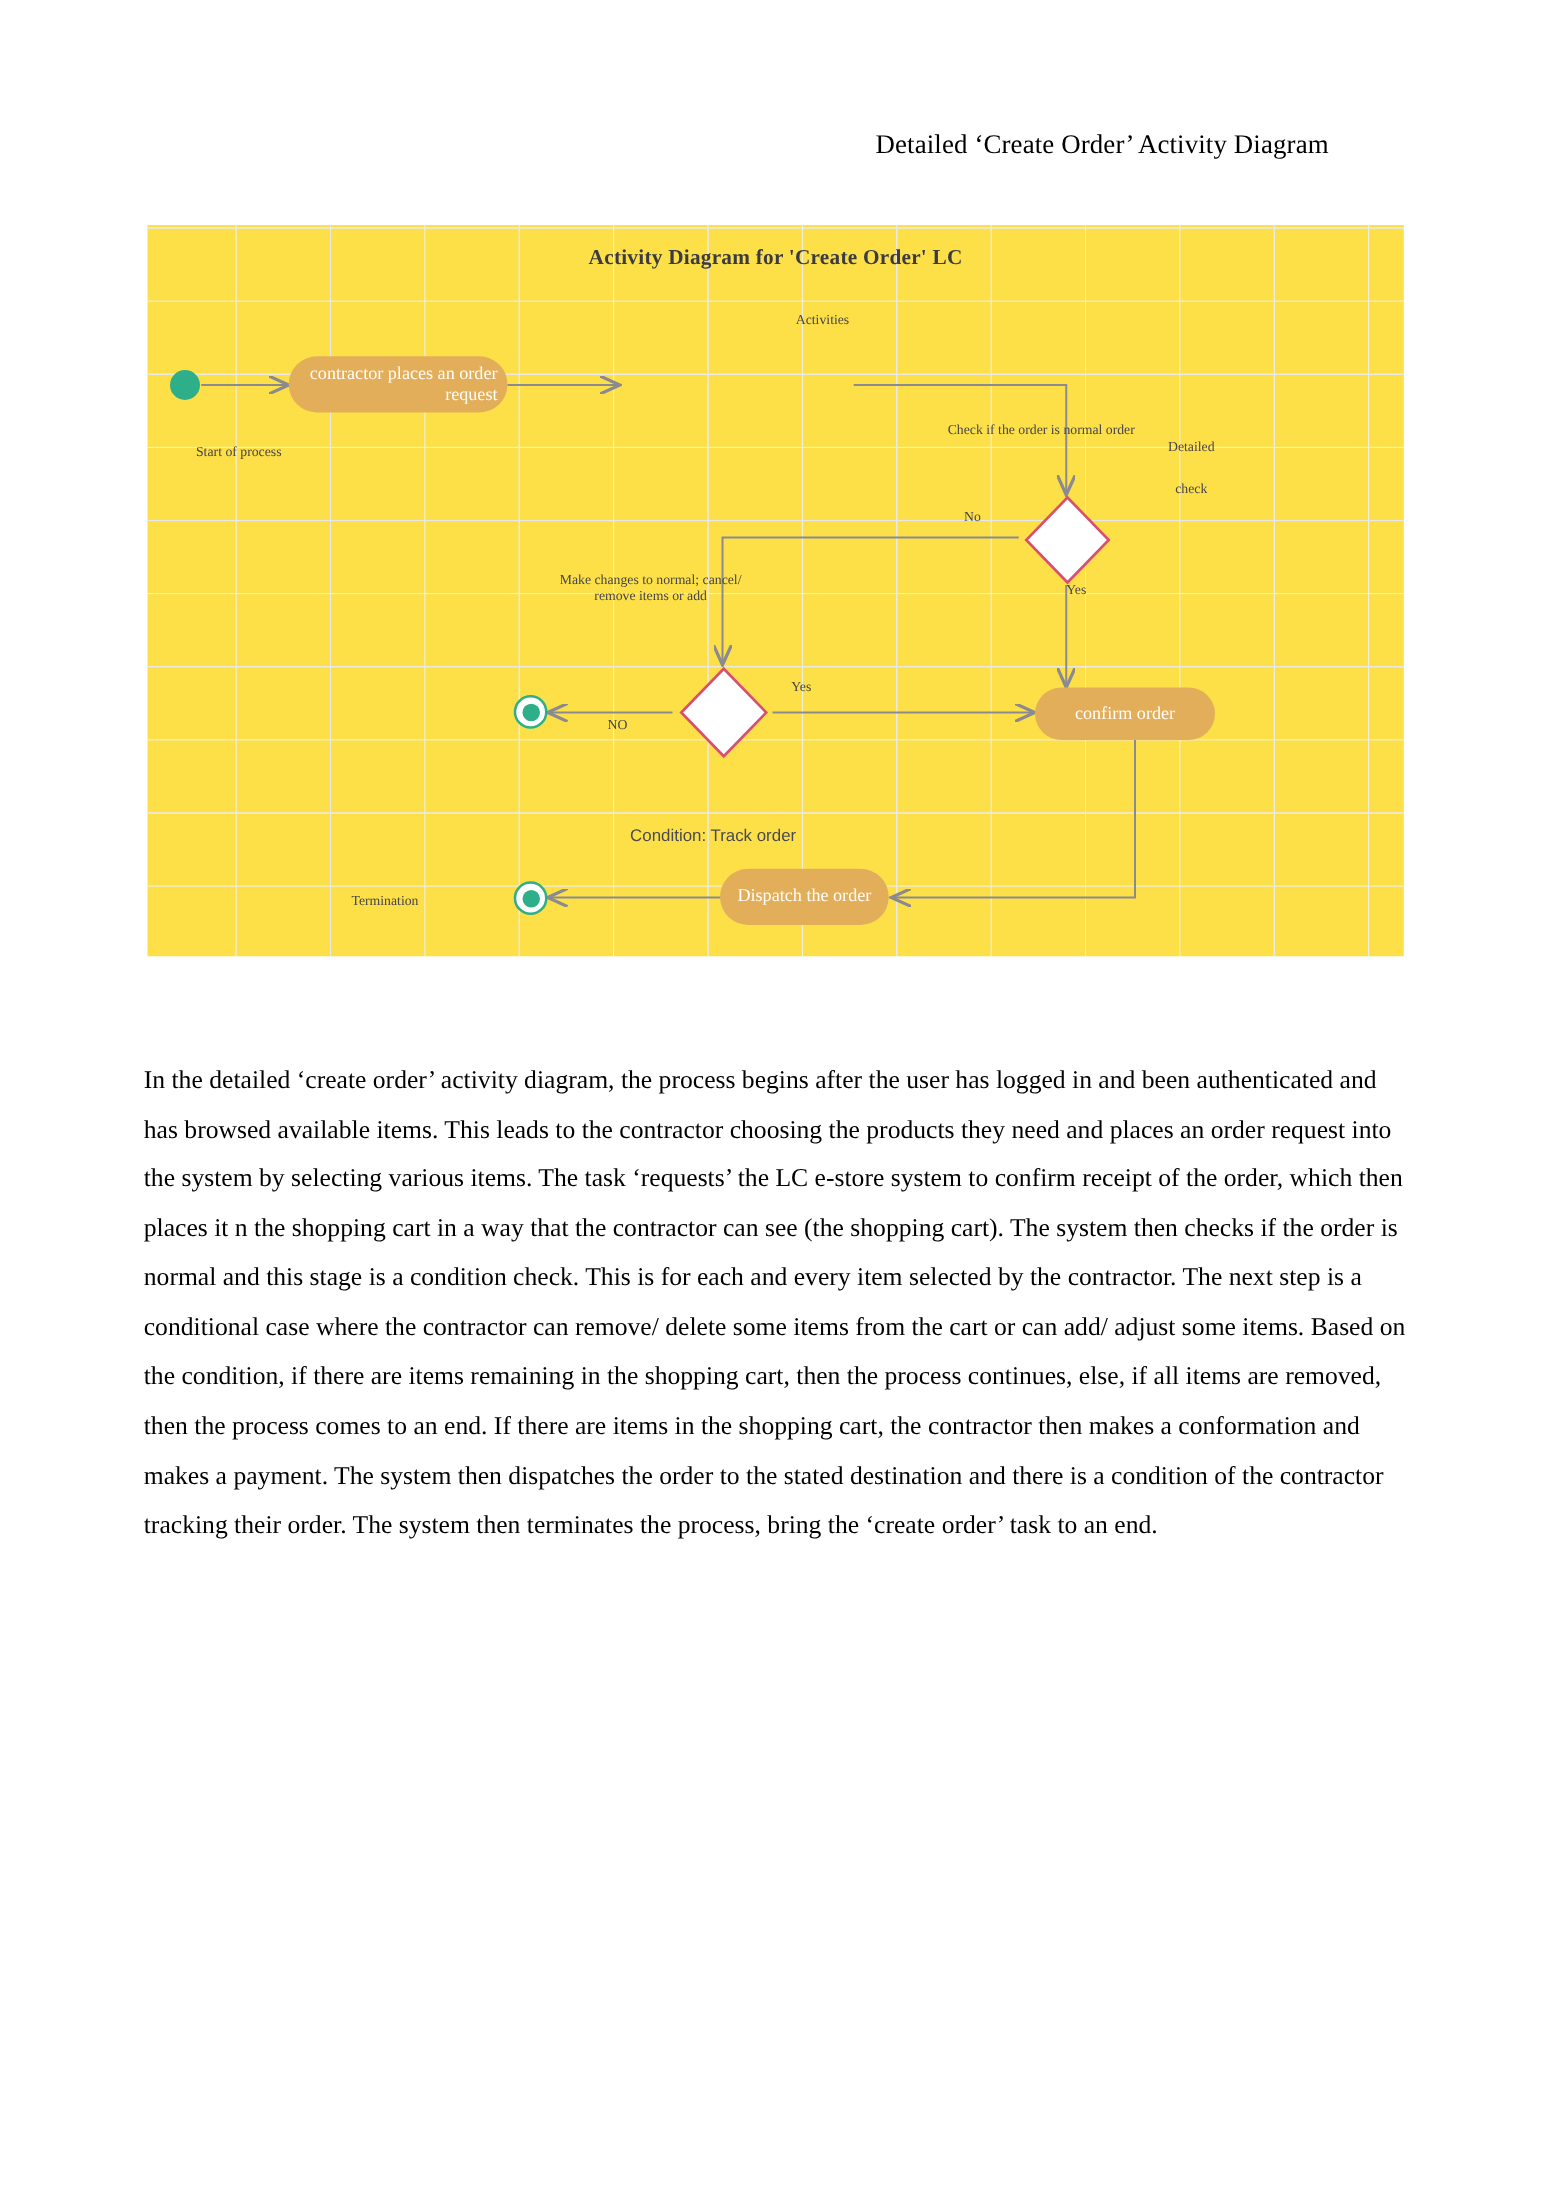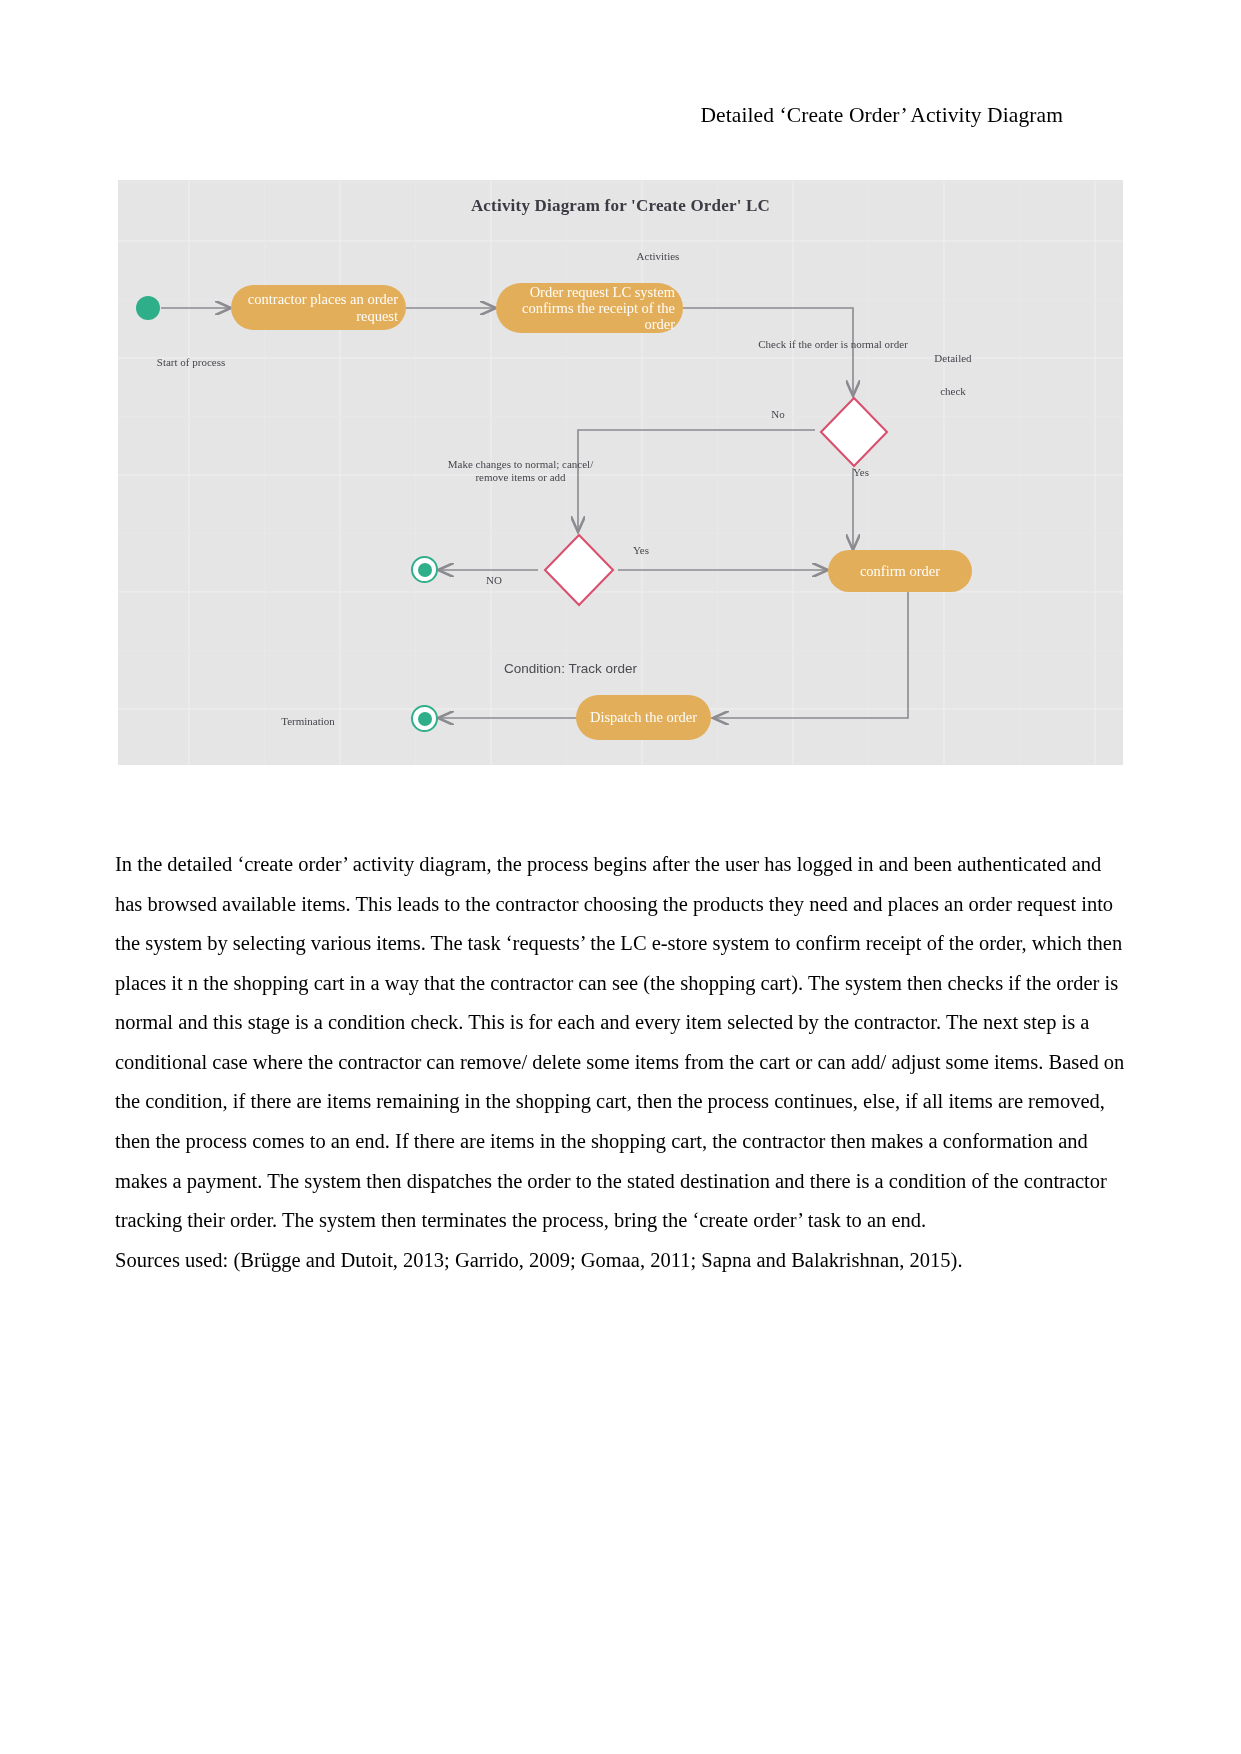--- a/index.html
+++ b/index.html
@@ -26,21 +26,21 @@
     letter-spacing: .1px;
   }
 
   
   .figure {
     position: absolute;
     left: 118px;
     top: 180px;
     width: 1005px;
     height: 585px;
-    background: #e5e5e5;
+    background: #fde047;
   }
   .grid {
     position: absolute;
     inset: 0;
     background-image:
       linear-gradient(to right, #f0f0f2 1px, transparent 1px),
       linear-gradient(to bottom, #f0f0f2 1px, transparent 1px);
     background-size: 75.5px 58.5px;
     background-position: -5px 2px;
   }
@@ -163,21 +163,20 @@
     </g>
   </svg>
 
   <div class="lbl" style="left:470px;top:70px;width:140px;">Activities</div>
 
   <div class="start-node" style="left:18px;top:116px;"></div>
   <div class="lbl" style="left:-12px;top:176px;width:170px;">Start of process</div>
 
   <div class="activity" style="left:113px;top:105px;width:175px;height:45px;">contractor places an order request</div>
 
-  <div class="activity" style="left:378px;top:103px;width:187px;height:50px;">Order request LC system confirms the receipt of the order</div>
 
   <div class="lbl" style="left:620px;top:158px;width:190px;">Check if the order is normal order</div>
 
   <div class="lbl" style="left:745px;top:172px;width:180px;">Detailed</div>
   <div class="lbl" style="left:745px;top:205px;width:180px;font-family:Liberation Serif, serif;">check</div>
 
   <svg style="position:absolute;left:700px;top:215px;width:72px;height:74px;" viewBox="0 0 72 74">
     <path d="M36,3 L69,37 L36,71 L3,37 Z" fill="#ffffff" stroke="#d94f6e" stroke-width="2.1"></path>
   </svg>
   <div class="lbl" style="left:638px;top:228px;width:44px;">No</div>
@@ -203,14 +202,13 @@
 
   <div class="end-node" style="left:293px;top:525px;">
     <i></i>
   </div>
   <div class="lbl" style="left:110px;top:535px;width:160px;">Termination</div>
 
 </div>
 
 <div class="body-copy">
   <p>In the detailed ‘create order’ activity diagram, the process begins after the user has logged in and been authenticated and has browsed available items. This leads to the contractor choosing the products they need and places an order request into the system by selecting various items. The task ‘requests’ the LC e-store system to confirm receipt of the order, which then places it n the shopping cart in a way that the contractor can see (the shopping cart). The system then checks if the order is normal and this stage is a condition check.  This is for each and every item selected by the contractor. The next step is a conditional case where the contractor can remove/ delete some items from the cart or can add/ adjust some items. Based on the condition, if there are items remaining in the shopping cart, then the process continues, else, if all items are removed, then the process comes to an end. If there are items in the shopping cart, the contractor then makes a conformation and makes a payment. The system then dispatches the order to the stated destination and there is a condition of the contractor tracking their order. The system then terminates the process, bring the ‘create order’ task to an end.</p>
-  <p>Sources used: (Brügge and Dutoit, 2013; Garrido, 2009; Gomaa, 2011; Sapna and Balakrishnan, 2015).</p>
 </div>
 
 </body></html>

